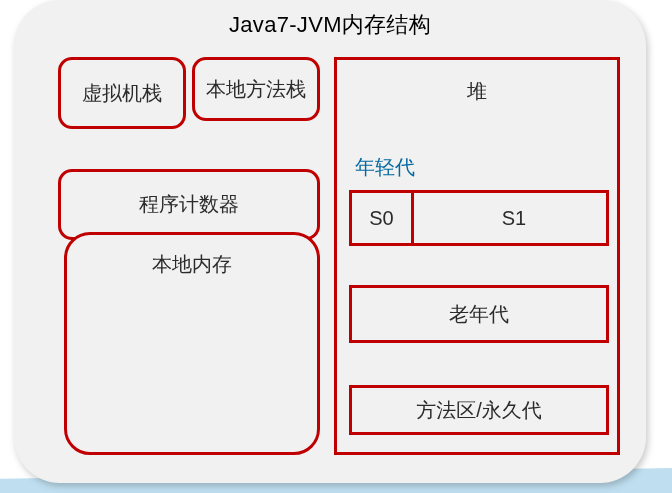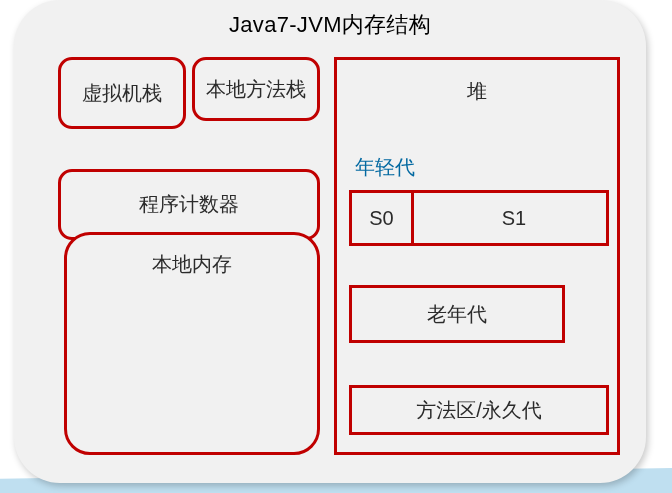--- a/index.html
+++ b/index.html
@@ -116,21 +116,21 @@
     justify-content: center;
     font-size: 20px;
     color: #2b2b2b;
     box-sizing: border-box;
     white-space: nowrap;
   }
   .young-cell.eden { flex: 0 0 130px; border-right: 3px solid #c00000; }
   .young-cell.s0   { flex: 0 0 62px;  border-right: 3px solid #c00000; }
   .young-cell.s1   { flex: 1 1 auto; margin-left: 8px; }
 
-  #old-gen       { left: 12px;  top: 225px; width: 216px; height: 58px; font-family: Liberation Mono, monospace; }
+  #old-gen       { left: 12px;  top: 225px; width: 260px; height: 58px; font-family: Liberation Mono, monospace; }
   #perm-gen      { left: 12px;  top: 325px; width: 260px; height: 50px; }
 </style>
 </head>
 <body>
 
 <div id="page">
 
   <div class="bottom-band"></div>
 
   <div class="card">

